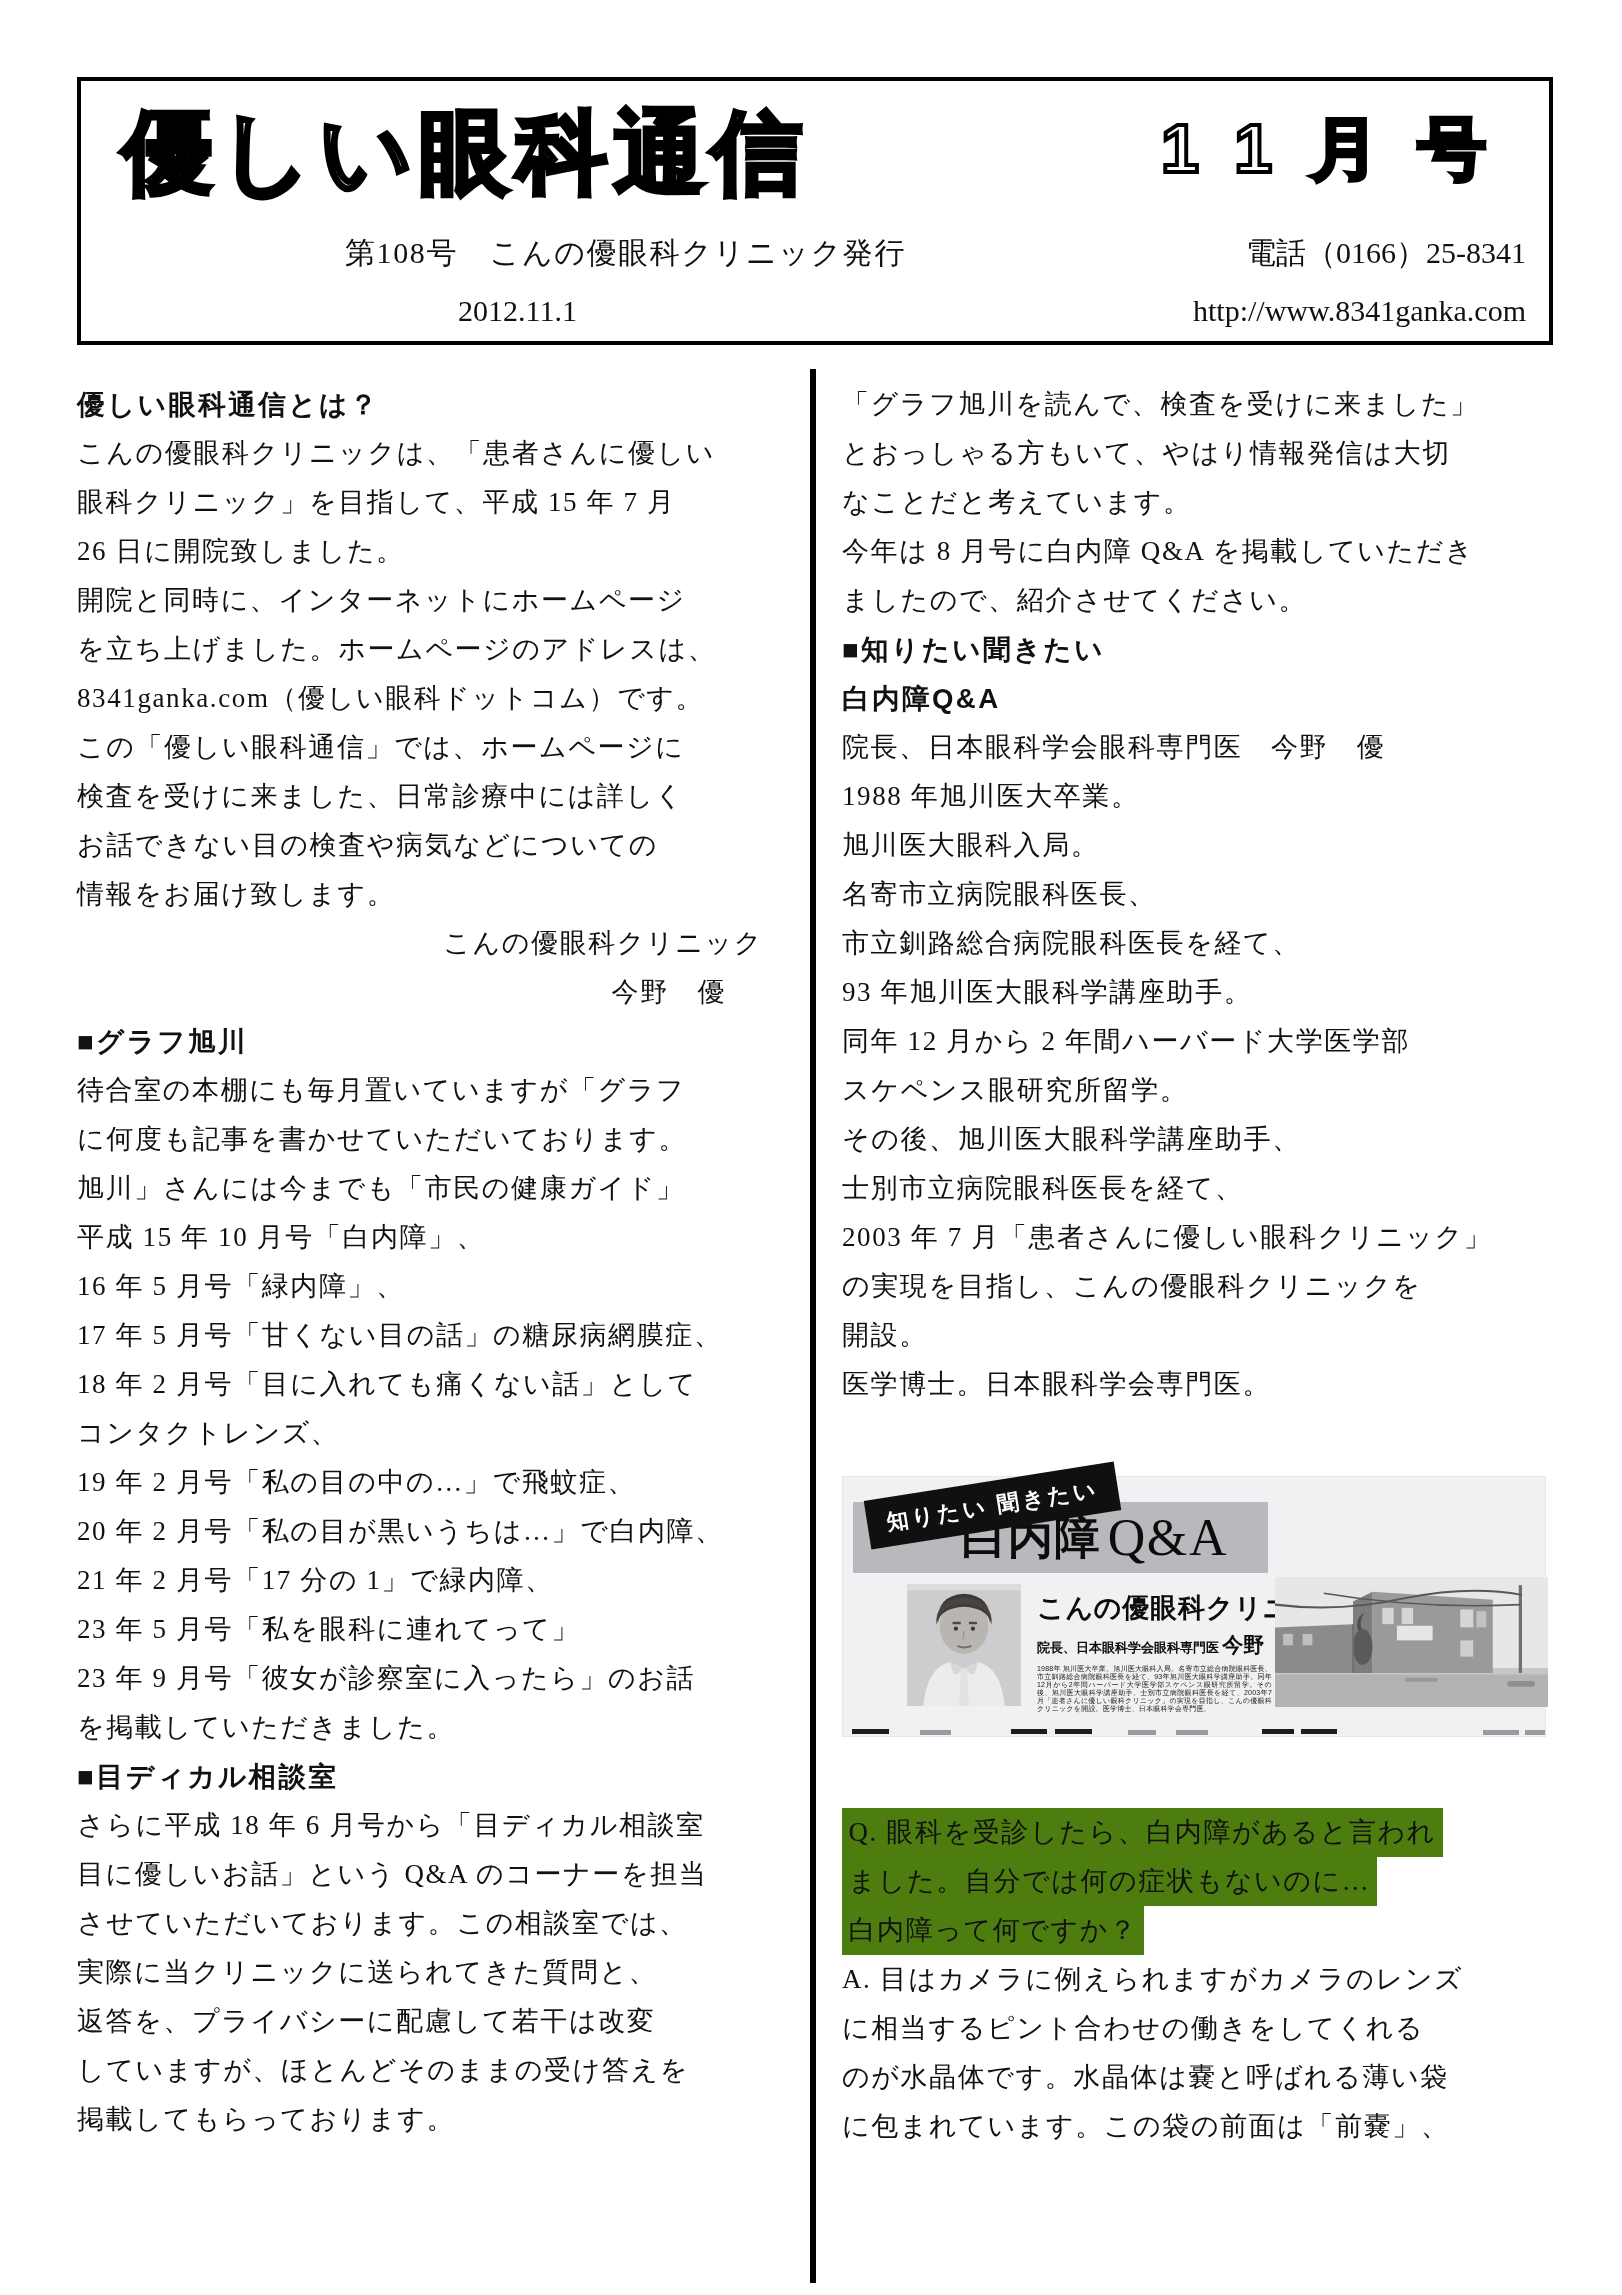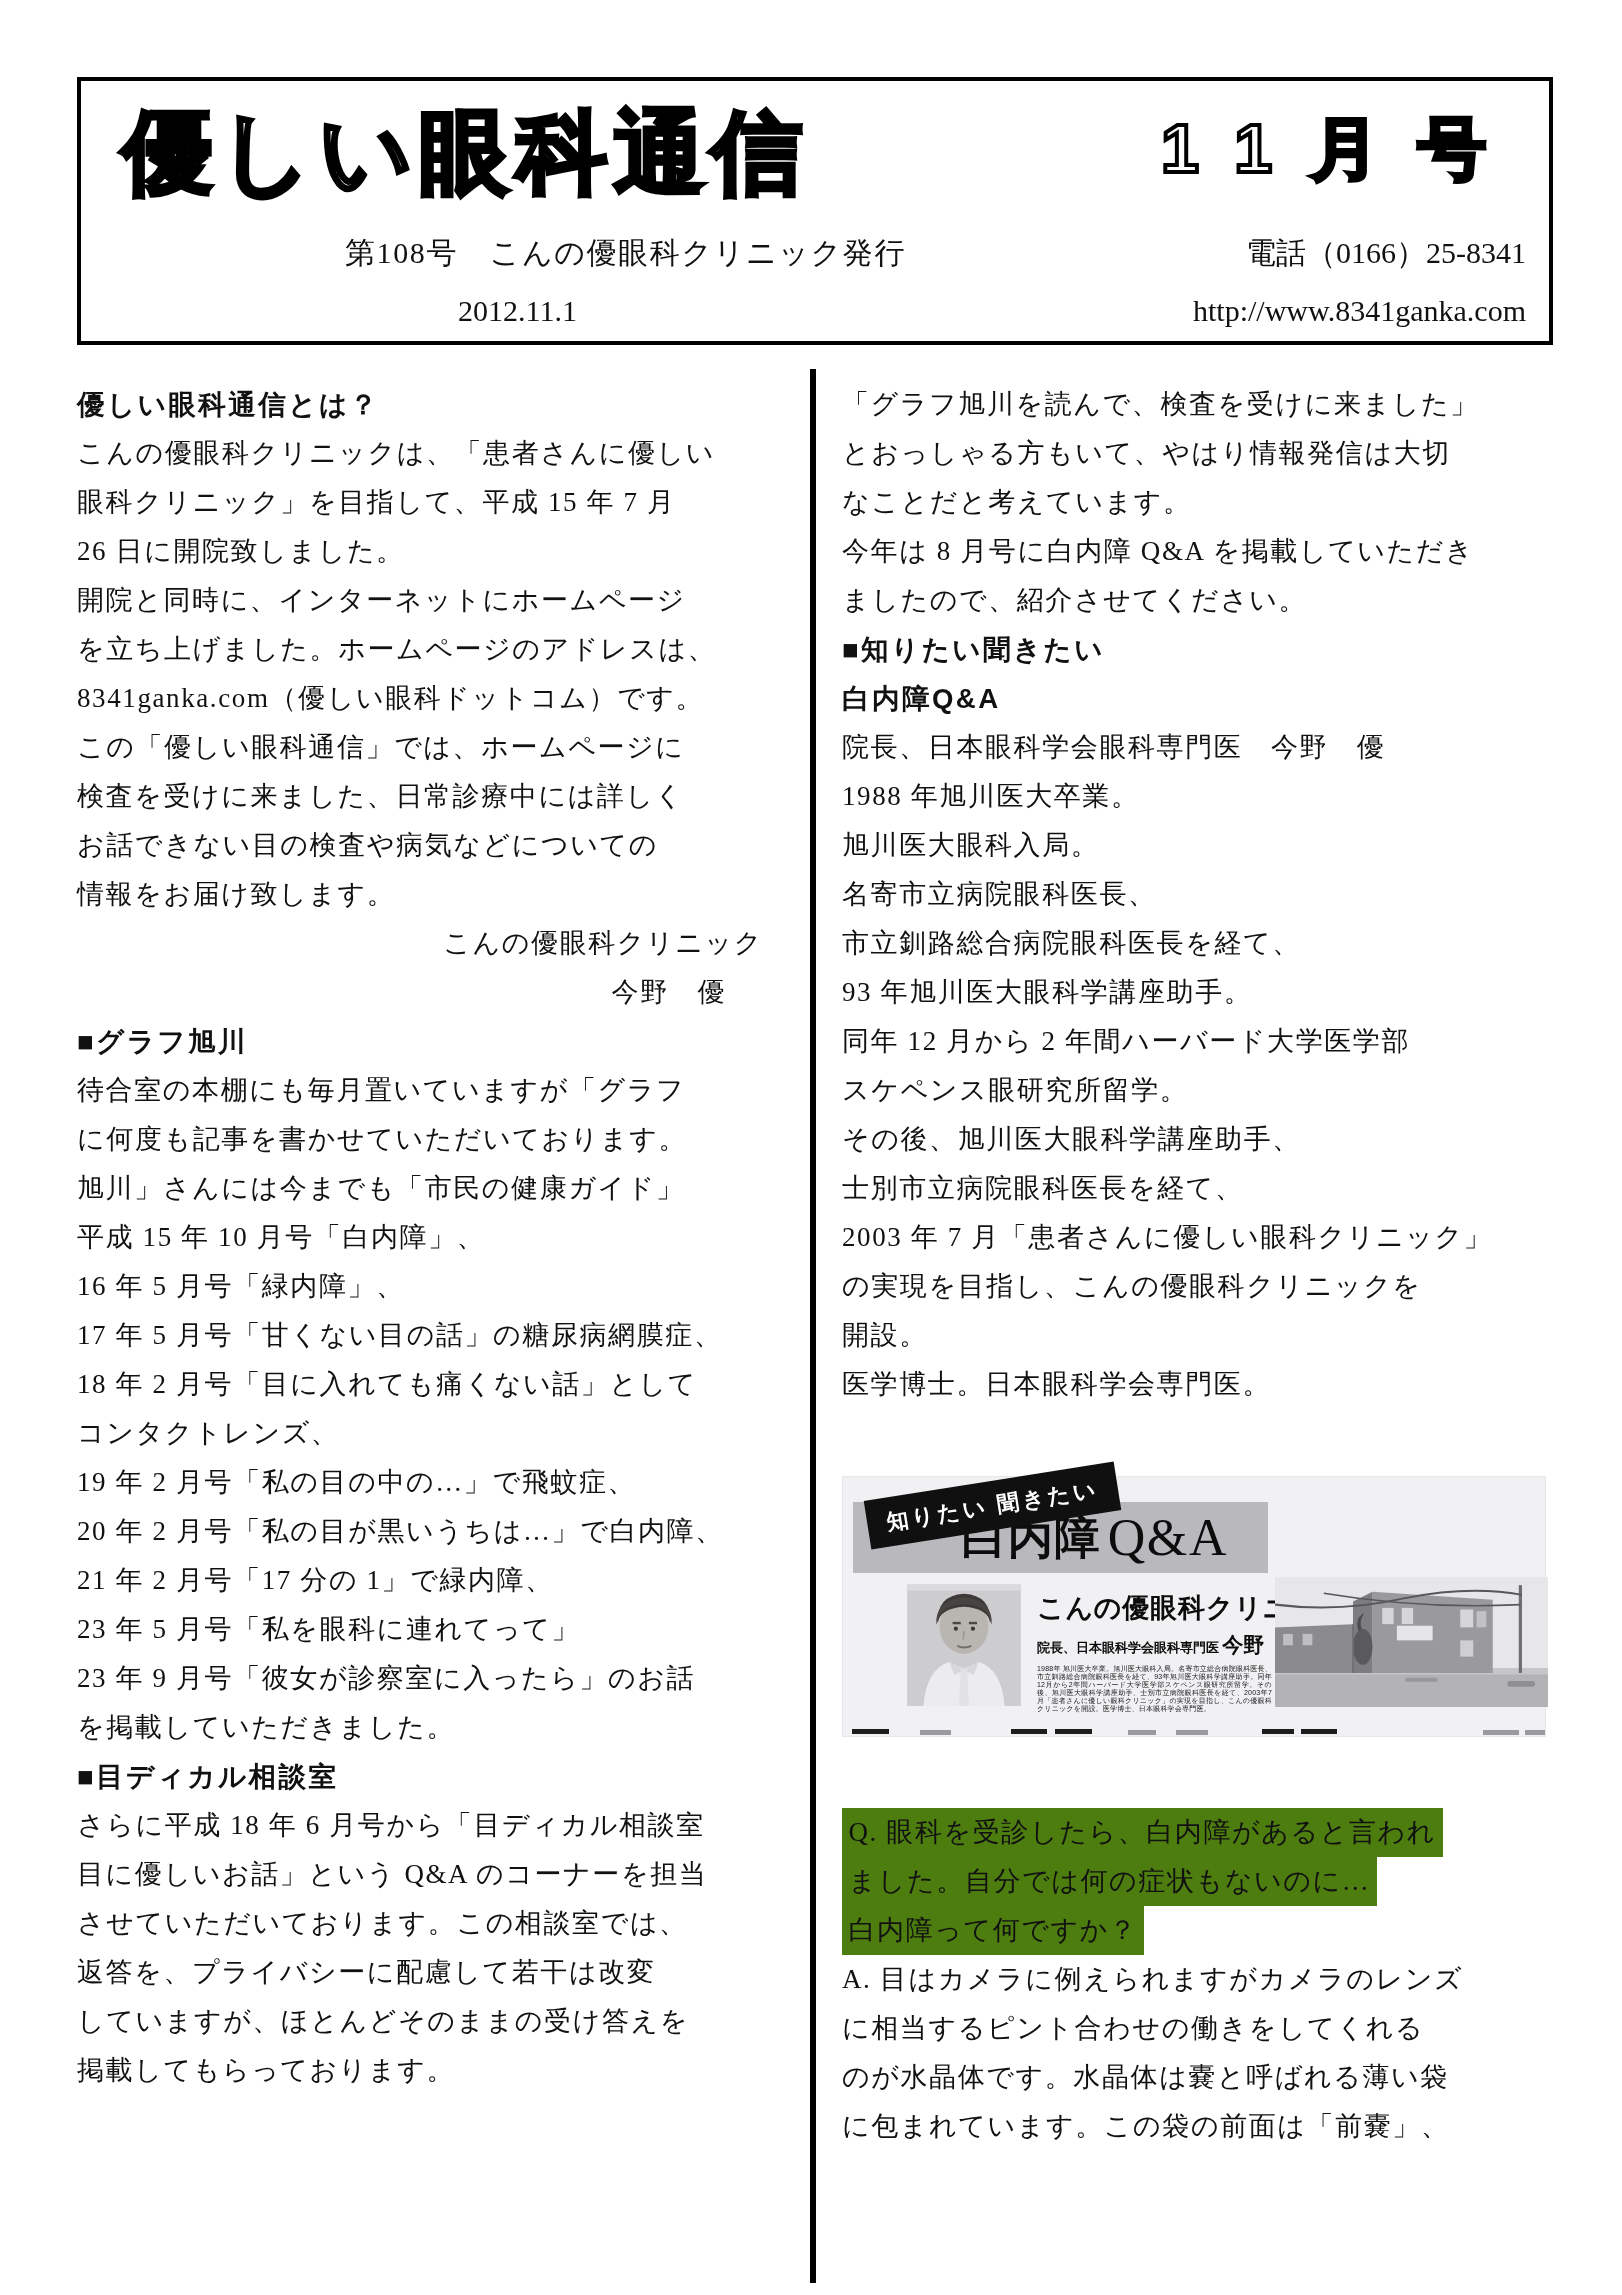--- a/index.html
+++ b/index.html
@@ -139,20 +139,21 @@
         <div class="line">21 年 2 月号「17 分の 1」で緑内障、</div>
         <div class="line">23 年 5 月号「私を眼科に連れてって」</div>
         <div class="line">23 年 9 月号「彼女が診察室に入ったら」のお話</div>
         <div class="line">を掲載していただきました。</div>
       </div>
     <div class="h-line">■目ディカル相談室</div>
     <div>
         <div class="line">さらに平成 18 年 6 月号から「目ディカル相談室</div>
         <div class="line">目に優しいお話」という Q&amp;A のコーナーを担当</div>
         <div class="line">させていただいております。この相談室では、</div>
+        <div class="line">実際に当クリニックに送られてきた質問と、</div>
         <div class="line">返答を、プライバシーに配慮して若干は改変</div>
         <div class="line">していますが、ほとんどそのままの受け答えを</div>
         <div class="line">掲載してもらっております。</div>
       </div>
   </div>
 
   <div class="col col-right">
     <div>
         <div class="line">「グラフ旭川を読んで、検査を受けに来ました」</div>
         <div class="line">とおっしゃる方もいて、やはり情報発信は大切</div>

